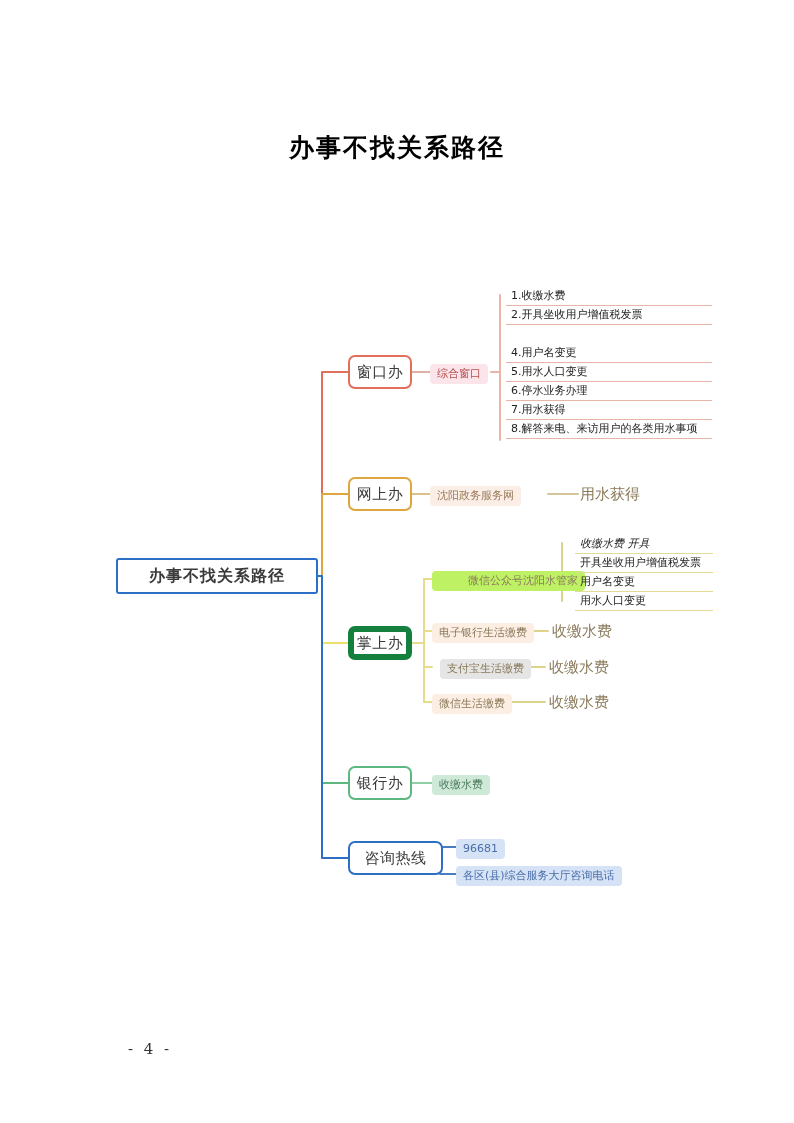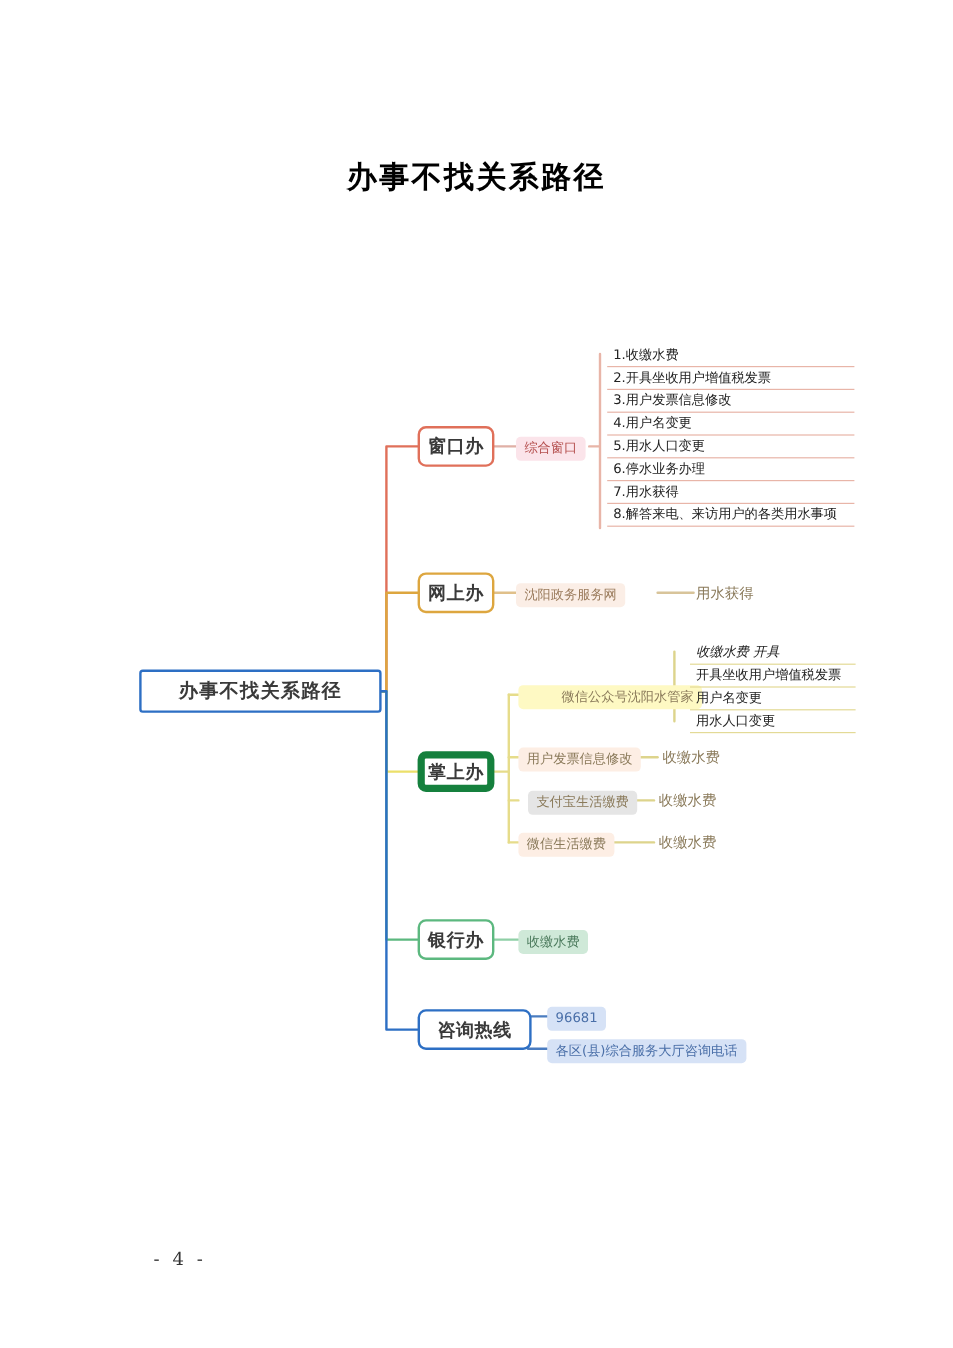--- a/index.html
+++ b/index.html
@@ -85,21 +85,21 @@
     position: absolute;
     box-sizing: border-box;
     height: 34px;
     width: 64px;
     border-radius: 7px;
     background: #ffffff;
     display: flex;
     align-items: center;
     justify-content: center;
     font-size: 15px;
-    font-weight: bold;
+    font-weight: normal;
     color: #3a3a3a;
     letter-spacing: 0.5px;
   }
   .branch-node.wide { width: 95px; }
 
   
   .pill {
     position: absolute;
     box-sizing: border-box;
     border-radius: 4px;
@@ -116,21 +116,21 @@
     font-size: 11px;
     white-space: nowrap;
     line-height: 19px;
     padding: 0 4px 0 5px;
     border-bottom: 1px solid transparent;
   }
 
   
   .plain-text {
     position: absolute;
-    font-size: 12px;
+    font-size: 15px;
     white-space: nowrap;
     line-height: 14px;
   }
 </style>
 </head>
 <body>
 
 <div class="page-title">办事不找关系路径</div>
 
 <div class="mindmap">
@@ -178,43 +178,42 @@
   </svg>
 
   <div class="root-node">办事不找关系路径</div>
 
   <div class="branch-node" style="left:348px; top:355px; border:2px solid #e0705a;">窗口办</div>
 
   <div class="pill" style="left:430px; top:364px; background:#fbe4ea; color:#b5504f;">综合窗口</div>
 
   <div class="leaf" style="left:506px; top:286px; border-bottom-color:#e8b5a8; min-width:206px;">1.收缴水费</div>
   <div class="leaf" style="left:506px; top:305px; border-bottom-color:#e8b5a8; min-width:206px;">2.开具坐收用户增值税发票</div>
-  <div class="leaf" style="left:506px; top:324px; border-bottom-color:#e8b5a8; min-width:206px;">3.用户发票信息修改</div>
   <div class="leaf" style="left:506px; top:343px; border-bottom-color:#e8b5a8; min-width:206px;">4.用户名变更</div>
   <div class="leaf" style="left:506px; top:362px; border-bottom-color:#e8b5a8; min-width:206px;">5.用水人口变更</div>
   <div class="leaf" style="left:506px; top:381px; border-bottom-color:#e8b5a8; min-width:206px;">6.停水业务办理</div>
   <div class="leaf" style="left:506px; top:400px; border-bottom-color:#e8b5a8; min-width:206px;">7.用水获得</div>
   <div class="leaf" style="left:506px; top:419px; border-bottom-color:#e8b5a8; min-width:206px;">8.解答来电、来访用户的各类用水事项</div>
 
   <div class="branch-node" style="left:348px; top:477px; border:2px solid #dda63f;">网上办</div>
 
   <div class="pill" style="left:430px; top:486px; background:#fbeee6; color:#9a7b5c;">沈阳政务服务网</div>
 
   <div class="plain-text" style="left:580px; top:487px; color:#8a7a5a;">用水获得</div>
 
   <div class="branch-node" style="left:348px; top:626px; border:6px solid #15803d;">掌上办</div>
 
-  <div class="pill" style="left:432px; top:571px; background:#fef9c3; color:#8a7a5a;padding-left:36px;">微信公众号沈阳水管家</div>
+  <div class="pill" style="left:432px; top:571px; background:#bef264; color:#8a7a5a;padding-left:36px;">微信公众号沈阳水管家</div>
 
   <div class="leaf" style="left:575px; top:534px; border-bottom-color:#e3da96; min-width:138px;font-style:italic;">收缴水费 开具</div>
   <div class="leaf" style="left:575px; top:553px; border-bottom-color:#e3da96; min-width:138px;">开具坐收用户增值税发票</div>
   <div class="leaf" style="left:575px; top:572px; border-bottom-color:#e3da96; min-width:138px;">用户名变更</div>
   <div class="leaf" style="left:575px; top:591px; border-bottom-color:#e3da96; min-width:138px;">用水人口变更</div>
 
-  <div class="pill" style="left:432px; top:623px; background:#fdeee4; color:#8a7a5a;">用户发票信息修改</div>
+  <div class="pill" style="left:432px; top:623px; background:#fdeee4; color:#8a7a5a;">电子银行生活缴费</div>
   <div class="plain-text" style="left:552px; top:624px; color:#8a7a5a;">收缴水费</div>
 
   <div class="pill" style="left:440px; top:659px; background:#e5e5e5; color:#8a7a5a;">支付宝生活缴费</div>
   <div class="plain-text" style="left:549px; top:660px; color:#8a7a5a;">收缴水费</div>
 
   <div class="pill" style="left:432px; top:694px; background:#fdeee4; color:#8a7a5a;">微信生活缴费</div>
   <div class="plain-text" style="left:549px; top:695px; color:#8a7a5a;">收缴水费</div>
 
   <div class="branch-node" style="left:348px; top:766px; border:2px solid #5cb87f;">银行办</div>
 

